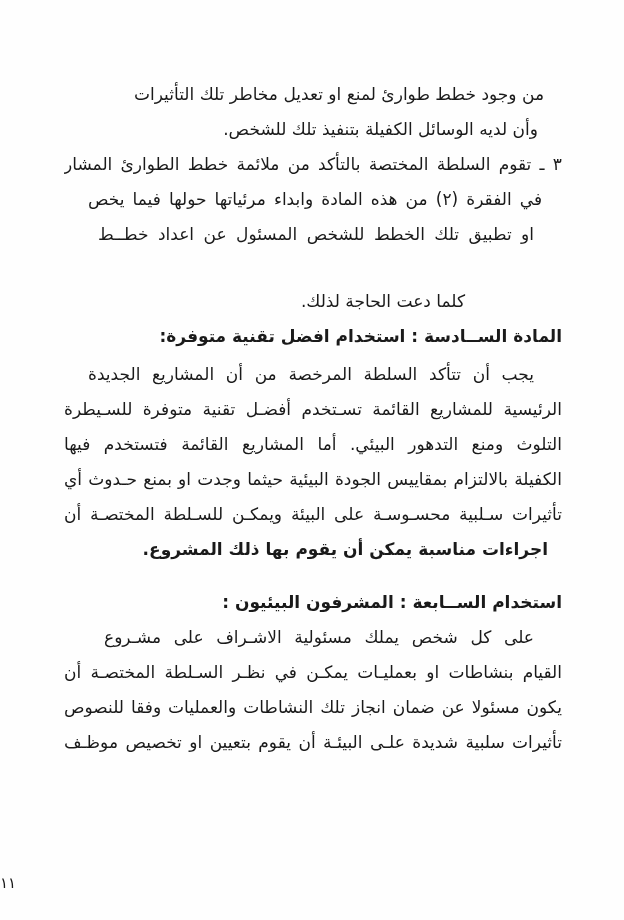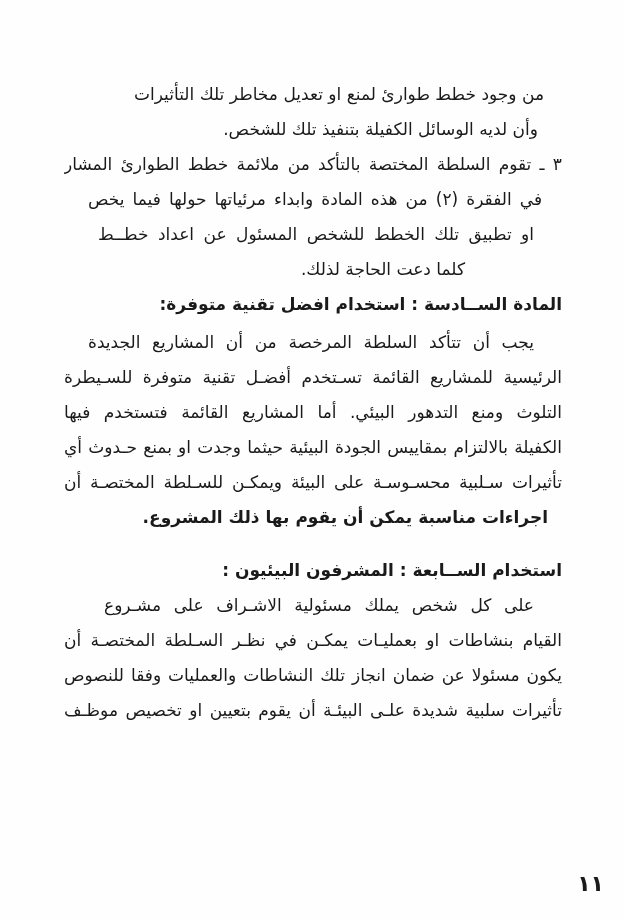--- a/index.html
+++ b/index.html
@@ -41,34 +41,34 @@
   }
   .h1m { }
   .p1m { margin-top: 3px; }
   .h2m { margin-top: 18px; }
   
   .pr14 { padding-right: 14px; font-weight: bold; }
   .pr18 { padding-right: 18px; }
   .pr20 { padding-right: 20px; }
   .pr24 { padding-right: 24px; }
   .pr28 { padding-right: 28px; }
-  .pr97 { padding-right: 97px; }
+  .pr97 { padding-right: 97px; margin-top: 32px; }
   
   .pl24 { padding-left: 24px; }
   .pl34 { padding-left: 34px; }
   .pl40 { padding-left: 40px; }
   .pl70 { padding-left: 70px; }
   .page-number {
     position: absolute;
     top: 866px; left: 0;
     width: 604px;
     height: 35px; line-height: 35px;
-    text-align: right;
-    font-size: 22px;
-    font-weight: bold;
+    text-align: left;
+    font-size: 15px;
+    font-weight: normal;
     direction: rtl;
   }
 </style>
 </head>
 <body>
 
 <div class="page">
   <div class="content">
 
     <div class="line just pr18 pl70">من وجود خطط طوارئ لمنع او تعديل مخاطر تلك التأثيرات الســلبية</div>

